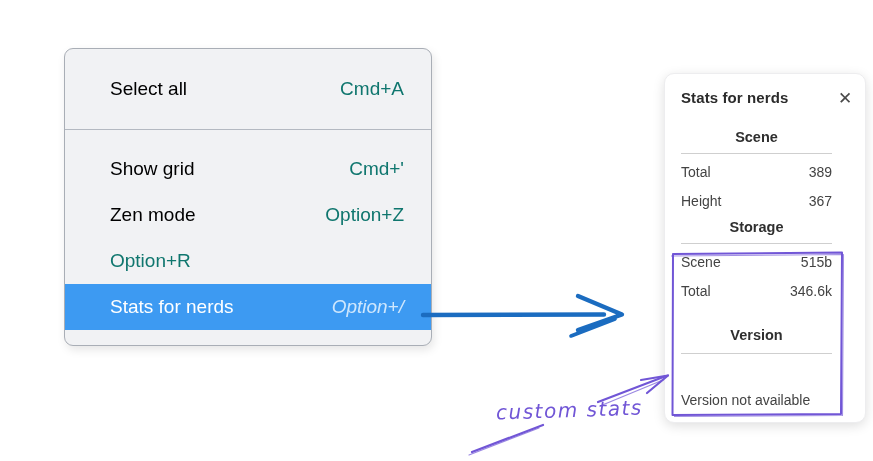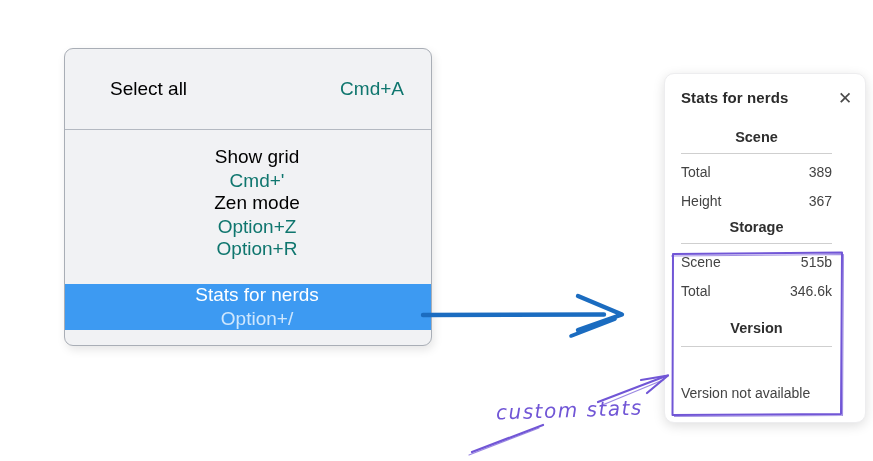--- a/index.html
+++ b/index.html
@@ -32,27 +32,27 @@
   .menu-item {
     height: 54px;
     display: flex;
     align-items: center;
     justify-content: space-between;
     padding: 0 27px 0 45px;
     font-size: 19px;
     color: #000000;
     cursor: default;
   }
-  .menu-section-bottom .menu-item { height: 46px; flex-direction: column; }
+  .menu-section-bottom .menu-item { height: 46px; }
   .menu-item .shortcut { color: #0f766e; }
   .menu-item.selected {
     background: #3d9af2;
     color: #ffffff;
   }
-  .menu-item.selected .shortcut { color: #cfe7fd; }
+  .menu-item.selected .shortcut { color: #cfe7fd; font-style: italic; }
 
   
   .pointer-arrow-svg {
     position: absolute;
     left: 418px; top: 292px;
     width: 212px; height: 48px;
   }
 
   
   .stats-panel {
@@ -103,21 +103,21 @@
     margin: 6px 0 3px;
   }
   .stat-row {
     height: 29px;
     display: flex;
     align-items: center;
     justify-content: space-between;
     color: #434343;
   }
   .heading-storage { margin-top: 2px; }
-  .heading-version { margin-top: 13px; }
+  .heading-version { margin-top: 20px; }
   .rule-version { margin-top: 8px; margin-bottom: 5px; }
   .version-note {
     line-height: 20px;
     color: #434343;
     white-space: nowrap;
     margin-top: 36px;
   }
 
   
   .highlight-box-svg {

